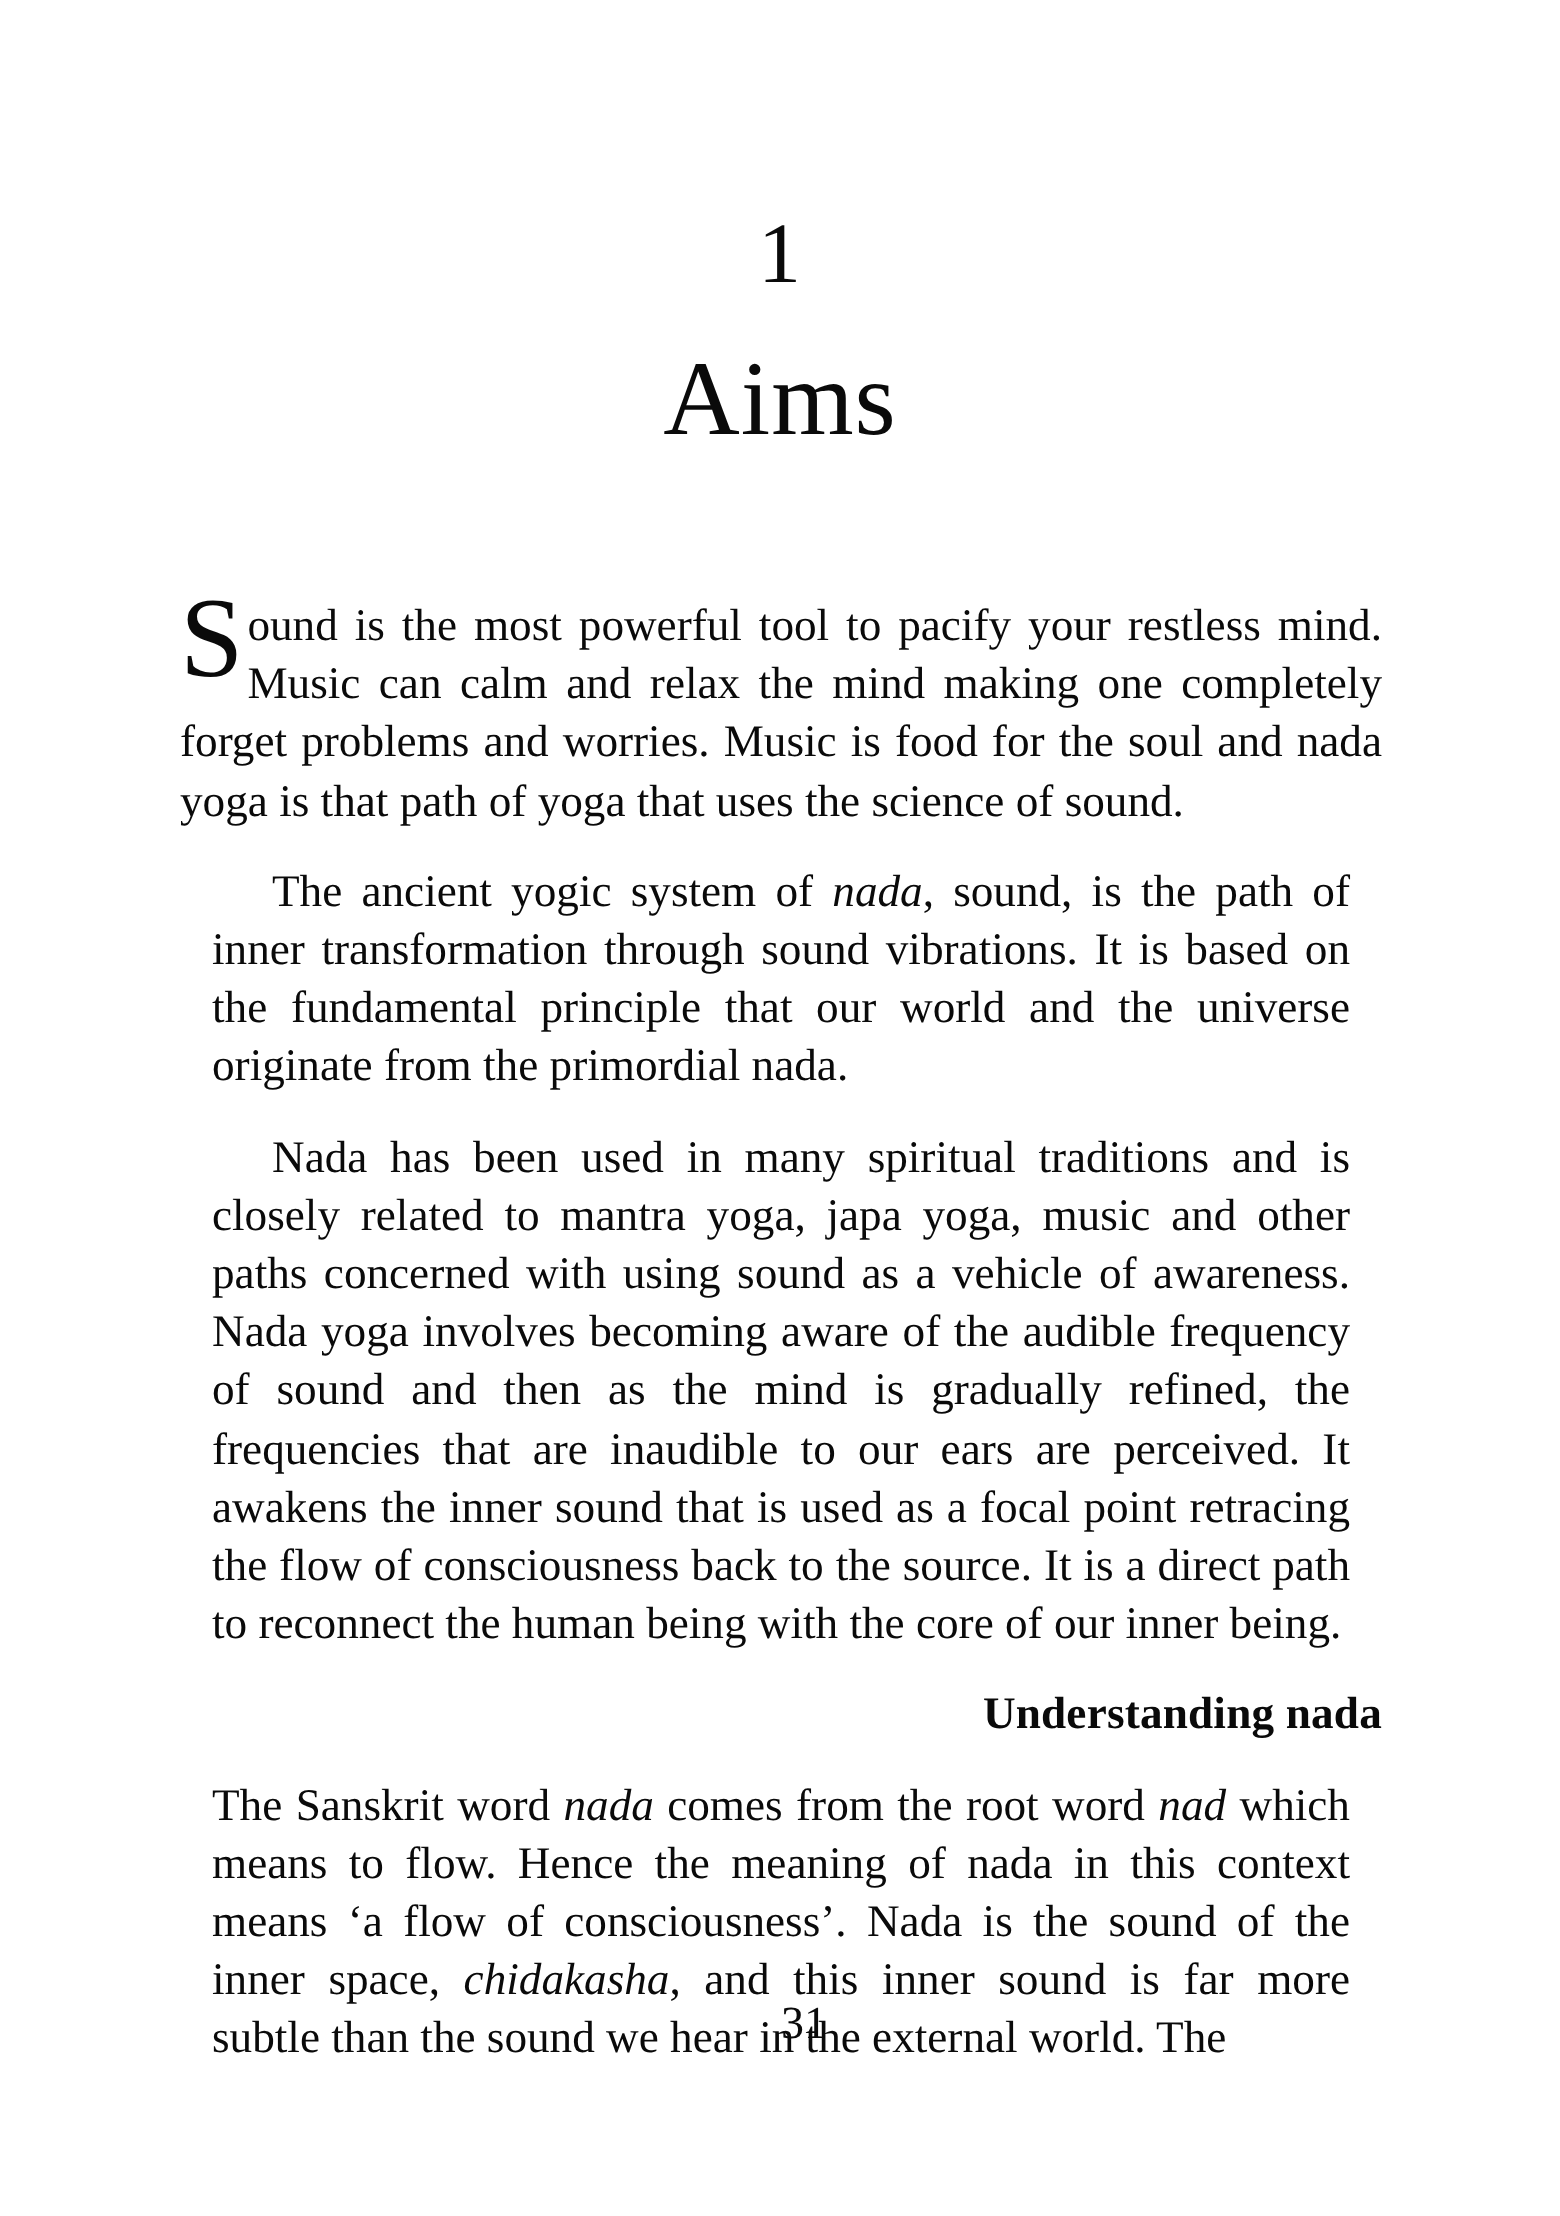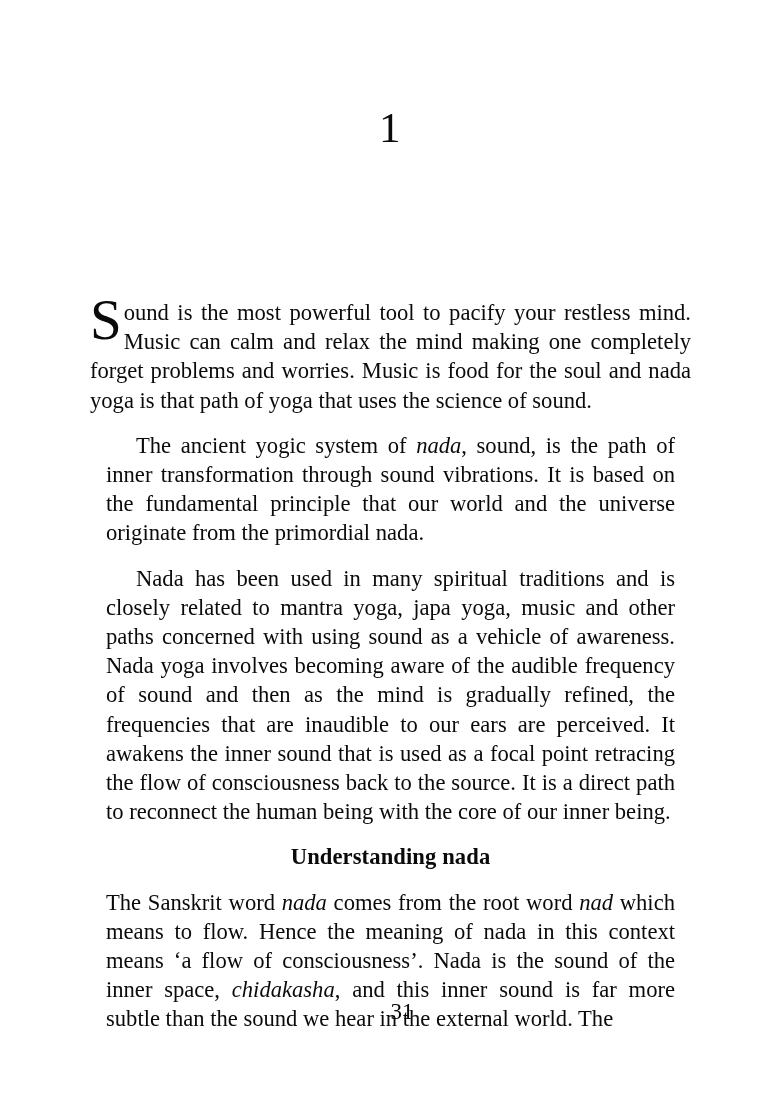--- a/index.html
+++ b/index.html
@@ -95,21 +95,21 @@
     font-weight: 400;
     font-family: "Liberation Serif", "DejaVu Serif", serif;
     color: #0a0a0a;
   }
 
   h2.subhead {
     margin: 15px 0 1px 0;
     font-size: 22.6px;
     line-height: 29.2px;
     font-weight: bold;
-    text-align: center;
+    text-align: right;
     color: #0a0a0a;
     letter-spacing: 0.1px;
   }
 
   em.it {
     font-style: italic;
   }
 
   
   .page-number {
@@ -124,20 +124,21 @@
     padding-left: 12px;
   }
 </style>
 </head>
 <body>
 
 <div class="page">
 
   <div class="chapter-number">1</div>
 
+  <div class="chapter-title">Aims</div>
 
   <div class="column">
 
     <p class="dropcap-para"><span class="dropcap">S</span><span>ound is the most powerful tool to pacify your restless mind. Music can calm and relax the mind making one completely forget problems and worries. Music is food for the soul and nada yoga is that path of yoga that uses the science of sound.</span></p>
 
     <p class="body-text indent"><span>The ancient yogic system of </span><em class="it">nada</em><span>, sound, is the path of inner transformation through sound vibrations. It is based on the fundamental principle that our world and the universe originate from the primordial nada.</span></p>
 
     <p class="body-text indent"><span>Nada has been used in many spiritual traditions and is closely related to mantra yoga, japa yoga, music and other paths concerned with using sound as a vehicle of awareness. Nada yoga involves becoming aware of the audible frequency of sound and then as the mind is gradually refined, the frequencies that are inaudible to our ears are perceived. It awakens the inner sound that is used as a focal point retracing the flow of consciousness back to the source. It is a direct path to reconnect the human being with the core of our inner being.</span></p>
 
     <h2 class="subhead">Understanding nada</h2>

